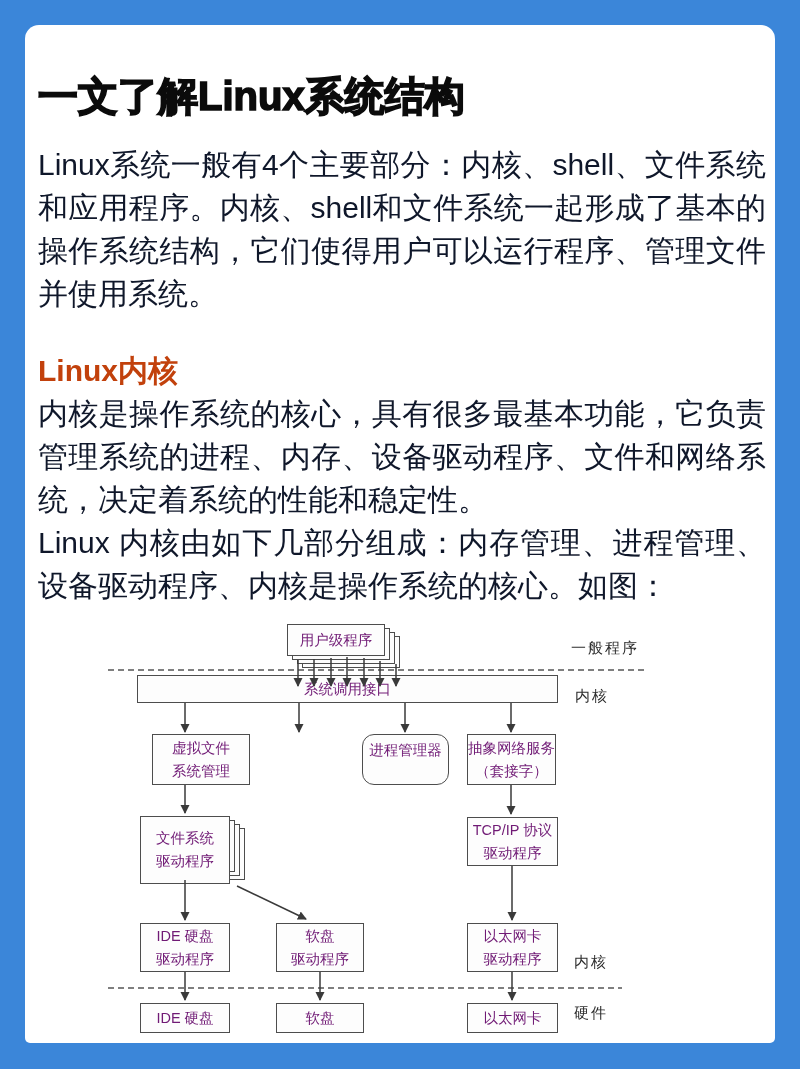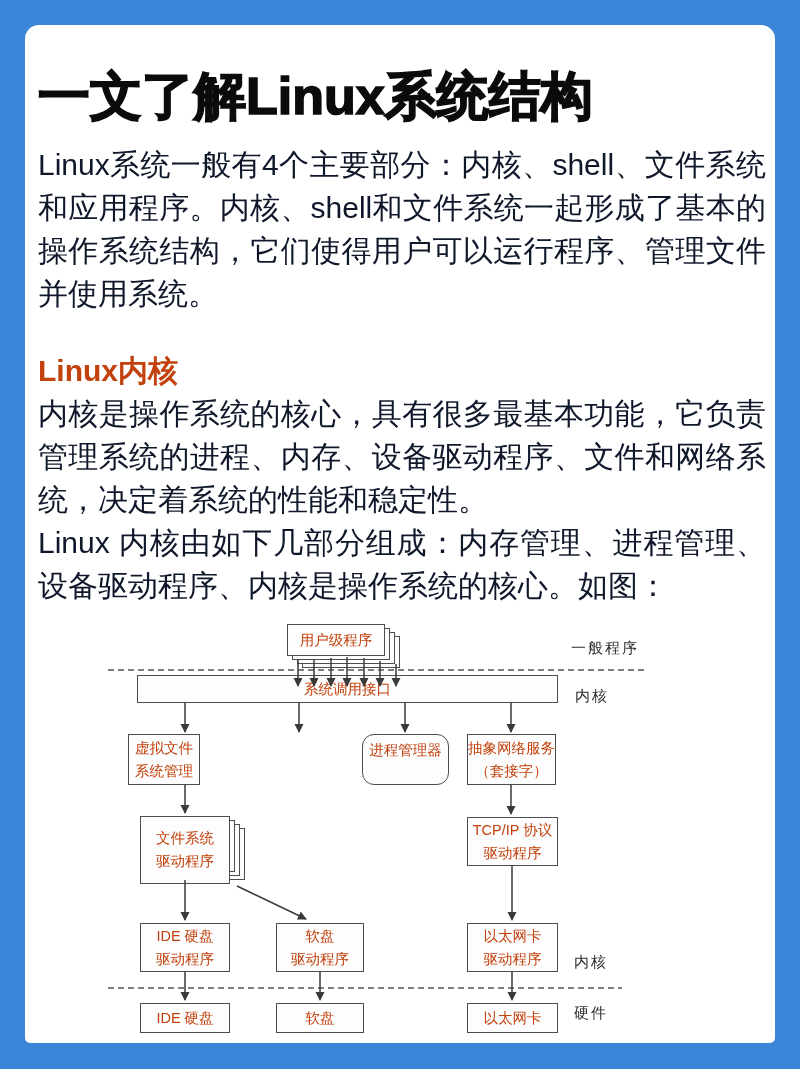--- a/index.html
+++ b/index.html
@@ -13,21 +13,21 @@
     position:absolute;left:25px;top:25px;
     width:750px;height:1018px;
     background:#ffffff;
     border-radius:14px 14px 5px 5px;
     box-sizing:border-box;
     padding:20px 10px 0 13px;
     overflow:hidden;
   }
   .title{
     margin:16px 0 0 0;
-    font-size:52px;line-height:70px;
+    font-size:40px;line-height:70px;
     font-weight:900;
     color:#0b0b0b;
     letter-spacing:0px;
     -webkit-text-stroke:1.6px #0b0b0b;
     white-space:nowrap;
   }
   .body-text{
     font-size:30px;line-height:43px;
     color:#0f172a;
     text-align:justify;
@@ -45,21 +45,21 @@
     position:relative;
     margin:6px 0 0 62px;
     width:700px;height:457px;
     font-family:"Liberation Sans","DejaVu Sans",sans-serif;
   }
   .dbox{
     position:absolute;
     box-sizing:border-box;
     border:1.5px solid #4d4d4d;
     background:#fdfdfd;
-    color:#c2410c;
+    color:#701a75;
     font-size:14.5px;line-height:23px;
     display:flex;flex-direction:column;
     align-items:center;justify-content:center;
     text-align:center;
     white-space:pre-line;
     z-index:2;
   }
   .dbox.top-align{justify-content:flex-start;padding-top:4px;}
   .stack-layer{
     position:absolute;
@@ -94,21 +94,21 @@
 
   <div class="diagram">
 
     <div class="stack-layer" style="left:202px;top:23px;width:98px;height:32px;"></div>
     <div class="stack-layer" style="left:197px;top:19px;width:98px;height:32px;"></div>
     <div class="stack-layer" style="left:192px;top:15px;width:98px;height:32px;"></div>
     <div class="dbox" style="left:187px;top:11px;width:98px;height:32px;">用户级程序</div>
 
     <div class="dbox" style="left:37px;top:62px;width:421px;height:28px;">系统调用接口</div>
 
-    <div class="dbox" style="left:28px;top:121px;width:72px;height:51px;">虚拟文件
+    <div class="dbox" style="left:52px;top:121px;width:98px;height:51px;">虚拟文件
 系统管理</div>
     <div class="dbox top-align" style="left:262px;top:121px;width:87px;height:51px;border-radius:12px;">进程管理器</div>
     <div class="dbox" style="left:367px;top:121px;width:89px;height:51px;">抽象网络服务
 （套接字）</div>
 
     <div class="stack-layer" style="left:55px;top:215px;width:90px;height:52px;"></div>
     <div class="stack-layer" style="left:50px;top:211px;width:90px;height:52px;"></div>
     <div class="stack-layer" style="left:45px;top:207px;width:90px;height:52px;"></div>
     <div class="dbox" style="left:40px;top:203px;width:90px;height:68px;">文件系统
 驱动程序</div>

